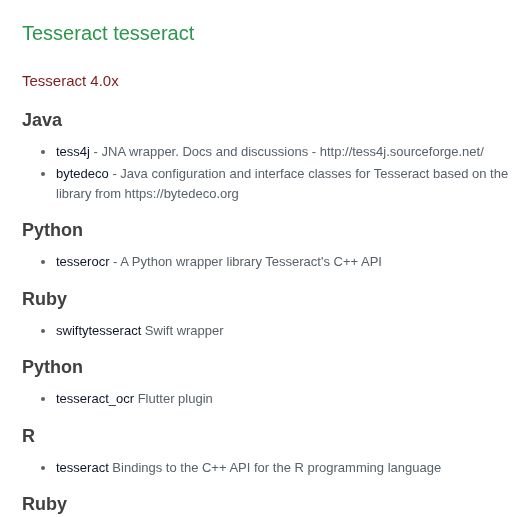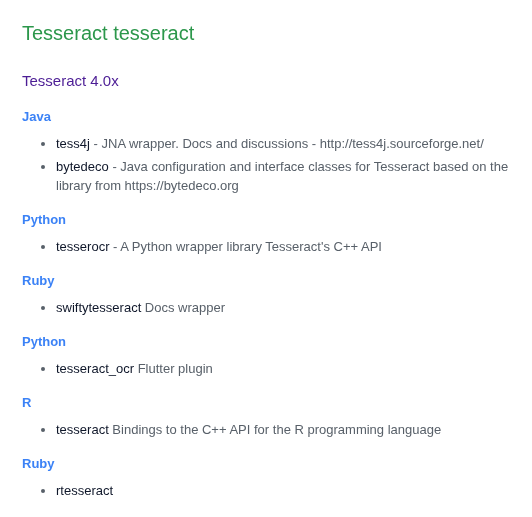--- a/index.html
+++ b/index.html
@@ -12,29 +12,29 @@
       width: 532px;
       box-sizing: border-box;
     }
     h1 {
       color: #2c974b;
       font-weight: 400;
       font-size: 20px;
       margin: 0 0 22px 0;
     }
     h2 {
-      color: #4c1d95;
+      color: #7f1d1d;
       font-weight: 400;
       font-size: 15px;
       margin: 0 0 14px 0;
     }
     h3 {
-      color: #3b82f6;
+      color: #404040;
       font-weight: 600;
-      font-size: 13px;
+      font-size: 18px;
       margin: 14px 0 8px 0;
     }
     ul {
       margin: 0 0 14px 0;
       padding-left: 34px;
     }
     li {
       margin: 3px 0;
       color: #586069;
     }
@@ -66,21 +66,21 @@
 <h3>Python</h3>
 <ul>
   <li class="bullet">
     <a>tesserocr</a><span> - A Python wrapper library Tesseract's C++ API</span>
   </li>
 </ul>
 
 <h3>Ruby</h3>
 <ul>
   <li class="bullet">
-    <a>swiftytesseract</a><span> Docs wrapper</span>
+    <a>swiftytesseract</a><span> Swift wrapper</span>
   </li>
 </ul>
 
 <h3>Python</h3>
 <ul>
   <li class="bullet">
     <a>tesseract_ocr</a><span> Flutter plugin</span>
   </li>
 </ul>
 

